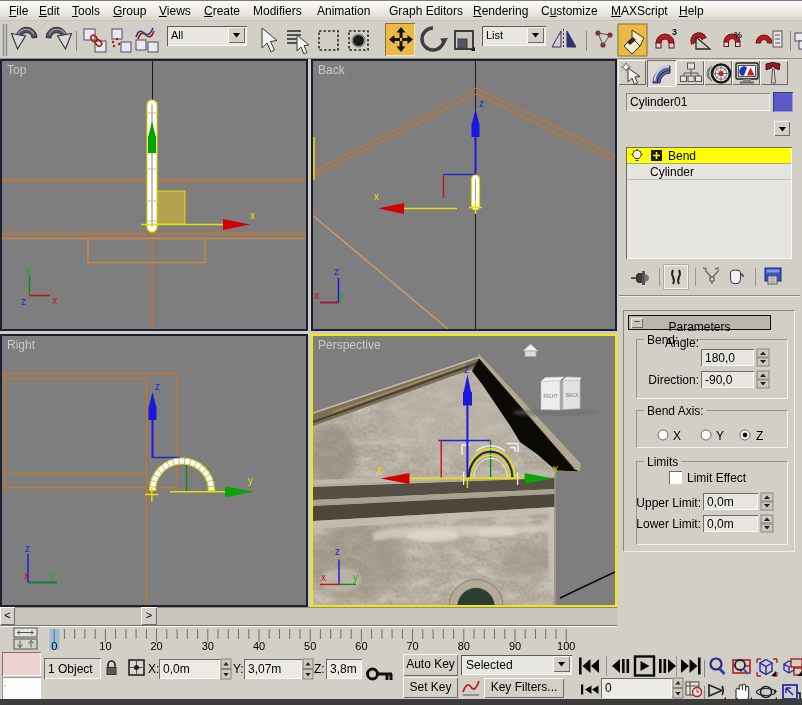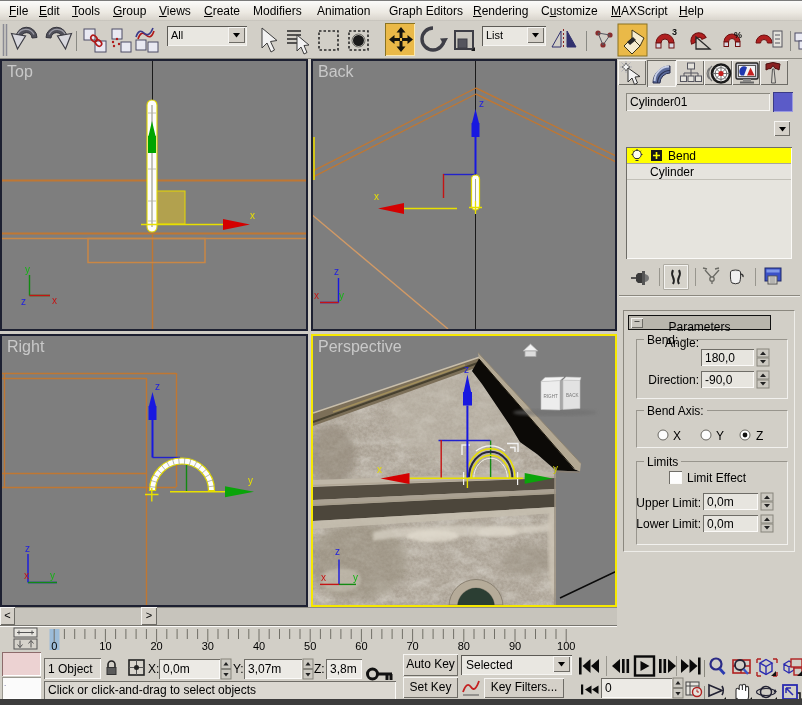--- a/index.html
+++ b/index.html
@@ -8,21 +8,21 @@
 .abs{position:absolute}
 #menubar{position:absolute;left:0;top:0;width:802px;height:21px;
   background:linear-gradient(#fbfbfa,#ece9e2 60%,#d9d5cd);border-top:1px solid #7b7b7b;
   border-bottom:1px solid #a9a5999e}
 .mi{position:absolute;top:3px;font-size:12px;color:#000;white-space:pre}
 .mi u{text-decoration:underline}
 #toolbar{position:absolute;left:0;top:21px;width:802px;height:38px;
   background:#d2cfc7;border-bottom:1px solid #8f8d85}
 .sunkw{box-shadow:inset 1px 1px 0 #5c5a55, inset -1px -1px 0 #f5f4f1;background:#e9e7e1}
 .vp{position:absolute;background:#7e7e7e;border:2px solid #1d2031;overflow:hidden}
-.vplabel{position:absolute;left:5px;top:2px;color:#c9c9c9;font-size:16px}
+.vplabel{position:absolute;left:5px;top:2px;color:#c9c9c9;font-size:12px}
 #cmdpanel{position:absolute;left:617px;top:59px;width:185px;height:591px;background:#d2cfc7}
 #bottombar{position:absolute;left:0;top:650px;width:802px;height:50px;background:#d2cfc7}
 #botedge{position:absolute;left:0;top:699px;width:802px;height:6px;background:#3c3c3c}
 .fld{position:absolute;background:#e7e5df;box-shadow:inset 1px 1px 0 #6f6d67, inset -1px -1px 0 #fbfaf8;
   padding:2px 16px 0 4px;white-space:pre}
 .btn{position:absolute;background:#d4d0c8;box-shadow:inset 1px 1px 0 #f6f5f2, inset -1px -1px 0 #6e6c66;
   text-align:center}
 .grp{position:absolute;border:1px solid;border-color:#98958d #f2f1ee #f2f1ee #98958d;}
 .grp2{position:absolute;border:1px solid;border-color:#8b887f #eeede9 #eeede9 #8b887f}
 .lbl{position:absolute;white-space:pre}
@@ -690,21 +690,20 @@
       <rect y="10.5" width="10" height="9.5" fill="#ccc9c1" stroke="#87857d"></rect>
     <path d="M5,3 l2.6,3.5 h-5.2 z" fill="#222"></path>
       <path d="M5,17.5 l2.6,-3.5 h-5.2 z" fill="#222"></path>
   </svg>
   <div class="lbl" style="left:314px;top:12px;font-size:12px">Z:</div>
   <div class="fld" style="left:326px;top:9px;width:36px;height:20px;background:#eceae5;padding-top:3px;font-size:12px">3,8m</div>
   <svg style="left:367px;top:17px" width="26" height="20">
     <circle cx="5.5" cy="7" r="5" fill="none" stroke="#111" stroke-width="3"></circle>
     <path d="M10,7 H25 M20,7 V13 M24,7 V13" stroke="#111" stroke-width="3"></path>
   </svg>
-  <div class="fld" style="left:44px;top:31px;width:352px;height:19px;background:#dbd8d1;padding-top:2px;font-size:12px">Click or click-and-drag to select objects</div>
   <div class="btn" style="left:403px;top:4px;width:55px;height:22px;line-height:21px;font-size:12px">Auto Key</div>
   <div class="btn" style="left:403px;top:27px;width:55px;height:21px;line-height:20px;font-size:12px">Set Key</div>
   <div class="abs sunkw" style="left:461px;top:5px;width:111px;height:20px">
     <span style="position:absolute;left:5px;top:3px;font-size:12px">Selected</span>
     <div class="btn" style="left:92px;top:1px;width:17px;height:16px"></div>
     <svg style="left:97px;top:7px" width="8" height="5">
         <path d="M0,0 h7 l-3.5,4.5 z" fill="#000"></path>
       </svg>
   </div>
   <svg style="left:461px;top:29px" width="20" height="18">

